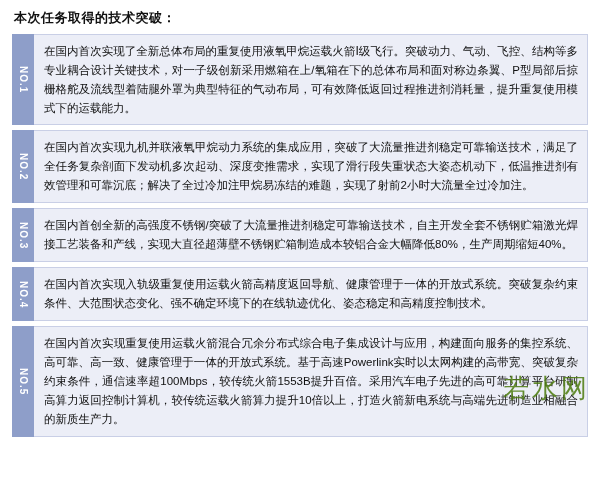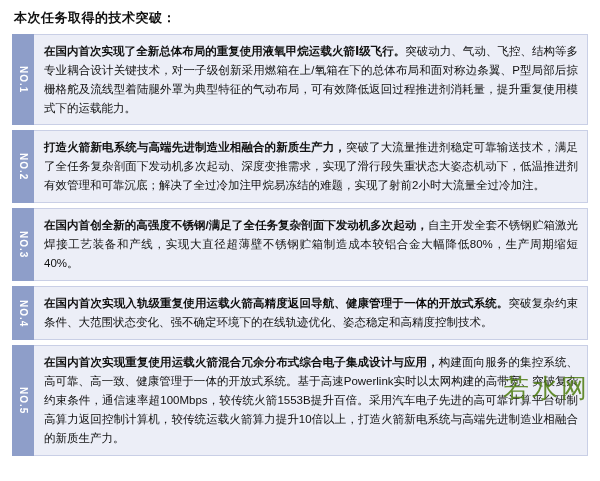--- a/index.html
+++ b/index.html
@@ -61,21 +61,21 @@
     border: 1px solid #c9cfe6;
     border-left: none;
     padding: 7px 9px 7px 10px;
     box-sizing: border-box;
     font-size: 11.5px;
     line-height: 1.65;
     color: #111111;
     text-align: justify;
   }
   .body b {
-    font-weight: bold;
+    font-weight: normal;
   }
   .watermark {
     position: absolute;
     right: 10px;
     bottom: 6px;
     font-size: 26px;
     color: #4d7c0f;
     font-family: "DejaVu Serif", "Liberation Serif", serif;
     letter-spacing: 3px;
     opacity: 0.85;
@@ -92,26 +92,26 @@
 
   <div class="items">
 
     <div class="item">
       <div class="badge">NO.1</div>
       <div class="body"><b>在国内首次实现了全新总体布局的重复使用液氧甲烷运载火箭Ⅰ级飞行。</b><span>突破动力、气动、飞控、结构等多专业耦合设计关键技术，对一子级创新采用燃箱在上/氧箱在下的总体布局和面对称边条翼、P型局部后掠栅格舵及流线型着陆腿外罩为典型特征的气动布局，可有效降低返回过程推进剂消耗量，提升重复使用模式下的运载能力。</span></div>
     </div>
 
     <div class="item">
       <div class="badge">NO.2</div>
-      <div class="body"><b>打造火箭新电系统与高端先进制造业相融合的新质生产力，</b><span>突破了大流量推进剂稳定可靠输送技术，满足了全任务复杂剖面下发动机多次起动、深度变推需求，实现了滑行段失重状态大姿态机动下，低温推进剂有效管理和可靠沉底；解决了全过冷加注甲烷易冻结的难题，实现了射前2小时大流量全过冷加注。</span></div>
+      <div class="body"><b>在国内首次实现九机并联液氧甲烷动力系统的集成应用，</b><span>突破了大流量推进剂稳定可靠输送技术，满足了全任务复杂剖面下发动机多次起动、深度变推需求，实现了滑行段失重状态大姿态机动下，低温推进剂有效管理和可靠沉底；解决了全过冷加注甲烷易冻结的难题，实现了射前2小时大流量全过冷加注。</span></div>
     </div>
 
     <div class="item">
       <div class="badge">NO.3</div>
-      <div class="body"><b>在国内首创全新的高强度不锈钢/满足了全任务复杂剖面下发动机多次起动，</b><span>自主开发全套不锈钢贮箱激光焊接工艺装备和产线，实现大直径超薄壁不锈钢贮箱制造成本较铝合金大幅降低80%，生产周期缩短40%。</span></div>
+      <div class="body"><b>在国内首创全新的高强度不锈钢/突破了大流量推进剂稳定可靠输送技术，</b><span>自主开发全套不锈钢贮箱激光焊接工艺装备和产线，实现大直径超薄壁不锈钢贮箱制造成本较铝合金大幅降低80%，生产周期缩短40%。</span></div>
     </div>
 
     <div class="item">
       <div class="badge">NO.4</div>
       <div class="body"><b>在国内首次实现入轨级重复使用运载火箭高精度返回导航、健康管理于一体的开放式系统。</b><span>突破复杂约束条件、大范围状态变化、强不确定环境下的在线轨迹优化、姿态稳定和高精度控制技术。</span></div>
     </div>
 
     <div class="item">
       <div class="badge">NO.5</div>
       <div class="body"><b>在国内首次实现重复使用运载火箭混合冗余分布式综合电子集成设计与应用，</b><span>构建面向服务的集控系统、高可靠、高一致、健康管理于一体的开放式系统。基于高速Powerlink实时以太网构建的高带宽、突破复杂约束条件，通信速率超100Mbps，较传统火箭1553B提升百倍。采用汽车电子先进的高可靠计算平台研制高算力返回控制计算机，较传统运载火箭算力提升10倍以上，打造火箭新电系统与高端先进制造业相融合的新质生产力。</span></div>

